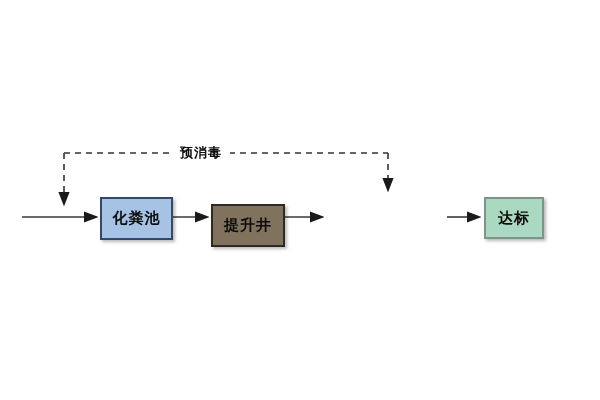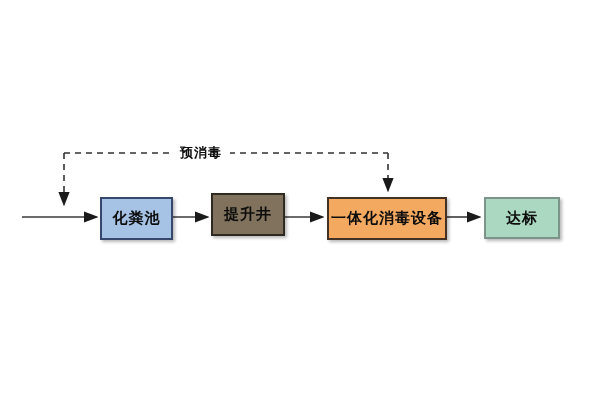--- a/index.html
+++ b/index.html
@@ -32,23 +32,23 @@
     text-align: center;
   }
   .node .node-label {
     font-size: 15px;
     font-weight: bold;
     color: #0d0d0d;
     letter-spacing: 1px;
     white-space: nowrap;
   }
   .node-septic-tank  { left: 100px; top: 197px; width: 73px;  height: 43px; }
-  .node-lift-well    { left: 211px; top: 193px; width: 74px;  height: 43px; }
+  .node-lift-well    { left: 211px; top: 204px; width: 74px;  height: 43px; }
   .node-disinfection { left: 327px; top: 197px; width: 120px; height: 43px; }
-  .node-compliant    { left: 484px; top: 197px; width: 76px;  height: 42px; }
+  .node-compliant    { left: 484px; top: 197px; width: 60px;  height: 42px; }
   .pre-label {
     position: absolute;
     left: 201px;
     top: 143px;
     transform: translateX(-50%);
     background: #ffffff;
     padding: 0 8px;
     font-size: 13px;
     font-weight: bold;
     color: #0d0d0d;
@@ -80,23 +80,20 @@
   </svg>
 
   <div class="node node-septic-tank" style="background-color: rgb(166, 195, 230); border-color: rgb(55, 70, 107);">
     <span class="node-label">化粪池</span>
   </div>
 
   <div class="node node-lift-well" style="background-color: rgb(128, 114, 92); border-color: rgb(46, 42, 32);">
     <span class="node-label">提升井</span>
   </div>
 
-  <div class="node node-disinfection" style="background-color: rgb(243, 169, 96); border-color: rgb(67, 50, 35);">
-    <span class="node-label">一体化消毒设备</span>
-  </div>
 
   <div class="node node-compliant" style="background-color: rgb(170, 216, 192); border-color: rgb(125, 148, 138);">
     <span class="node-label">达标</span>
   </div>
 
   <div class="pre-label">预消毒</div>
 
 </div>
 
 </body></html>

